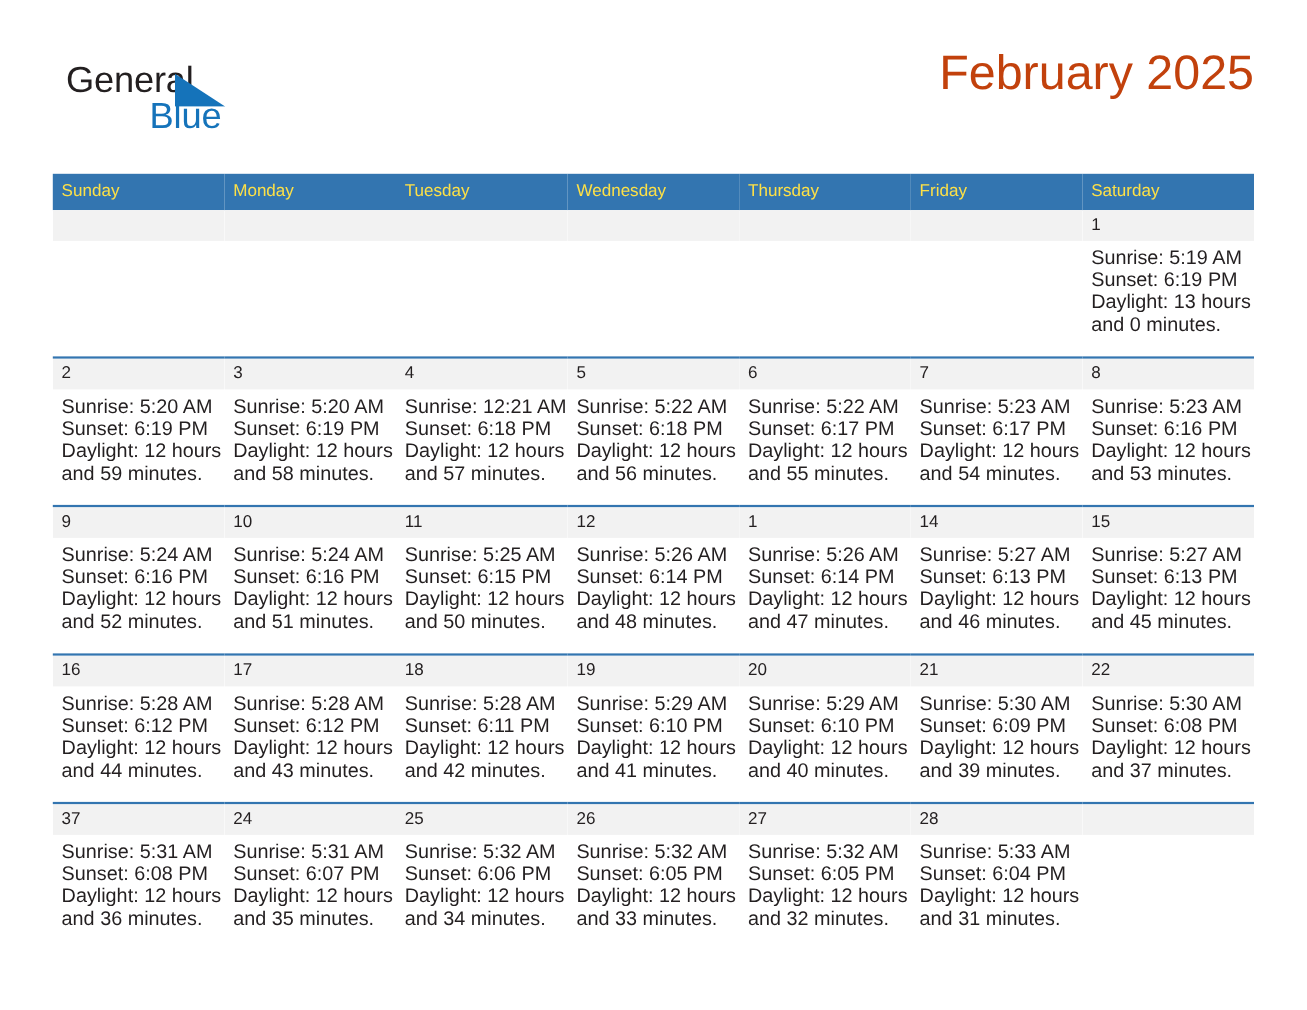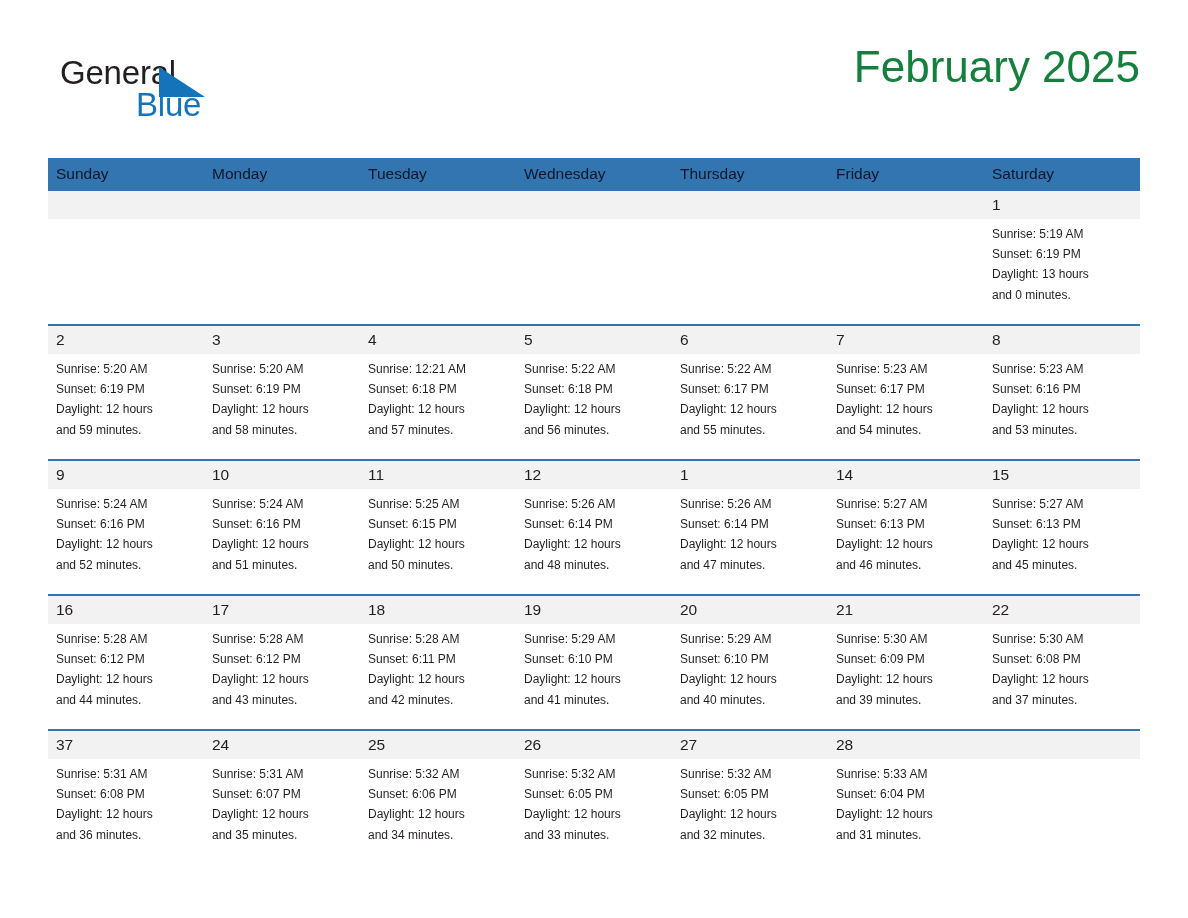--- a/index.html
+++ b/index.html
@@ -63,21 +63,21 @@
     letter-spacing: -0.2px;
     text-align: right;
   }
 
   .title {
     position: absolute;
     right: 0;
     top: 4px;
     font-size: 44px;
     font-weight: normal;
-    color: #15803d;
+    color: #c2410c;
     text-align: right;
     white-space: nowrap;
   }
   .subtitle {
     position: absolute;
     right: 0;
     top: 72px;
     font-size: 23px;
     font-weight: normal;
     color: #000;
@@ -92,21 +92,21 @@
     top: 158px;
     width: 1092px;
   }
   .cal-table {
     width: 1092px;
     border-collapse: collapse;
     table-layout: fixed;
   }
   .cal-table th {
     background: #3375b0;
-    color: #0f172a;
+    color: #fde047;
     font-size: 15.5px;
     font-weight: normal;
     text-align: left;
     padding: 7px 0 8px 8px;
     height: 18px;
   }
   .cal-table td {
     vertical-align: top;
     padding: 0;
     border-top: 2px solid #3375b0;
@@ -123,21 +123,21 @@
     color: #231f20;
     padding: 5px 0 5px 8px;
     height: 18px;
     line-height: 18px;
   }
   .daynum.empty {
     color: transparent;
   }
   .details {
     padding: 5px 6px 0 8px;
-    font-size: 12px;
+    font-size: 18px;
     line-height: 20.2px;
     color: #231f20;
   }
   .details div {
     white-space: nowrap;
   }
   td.blank .daynum {
     background: #f2f2f2;
   }
 </style>

